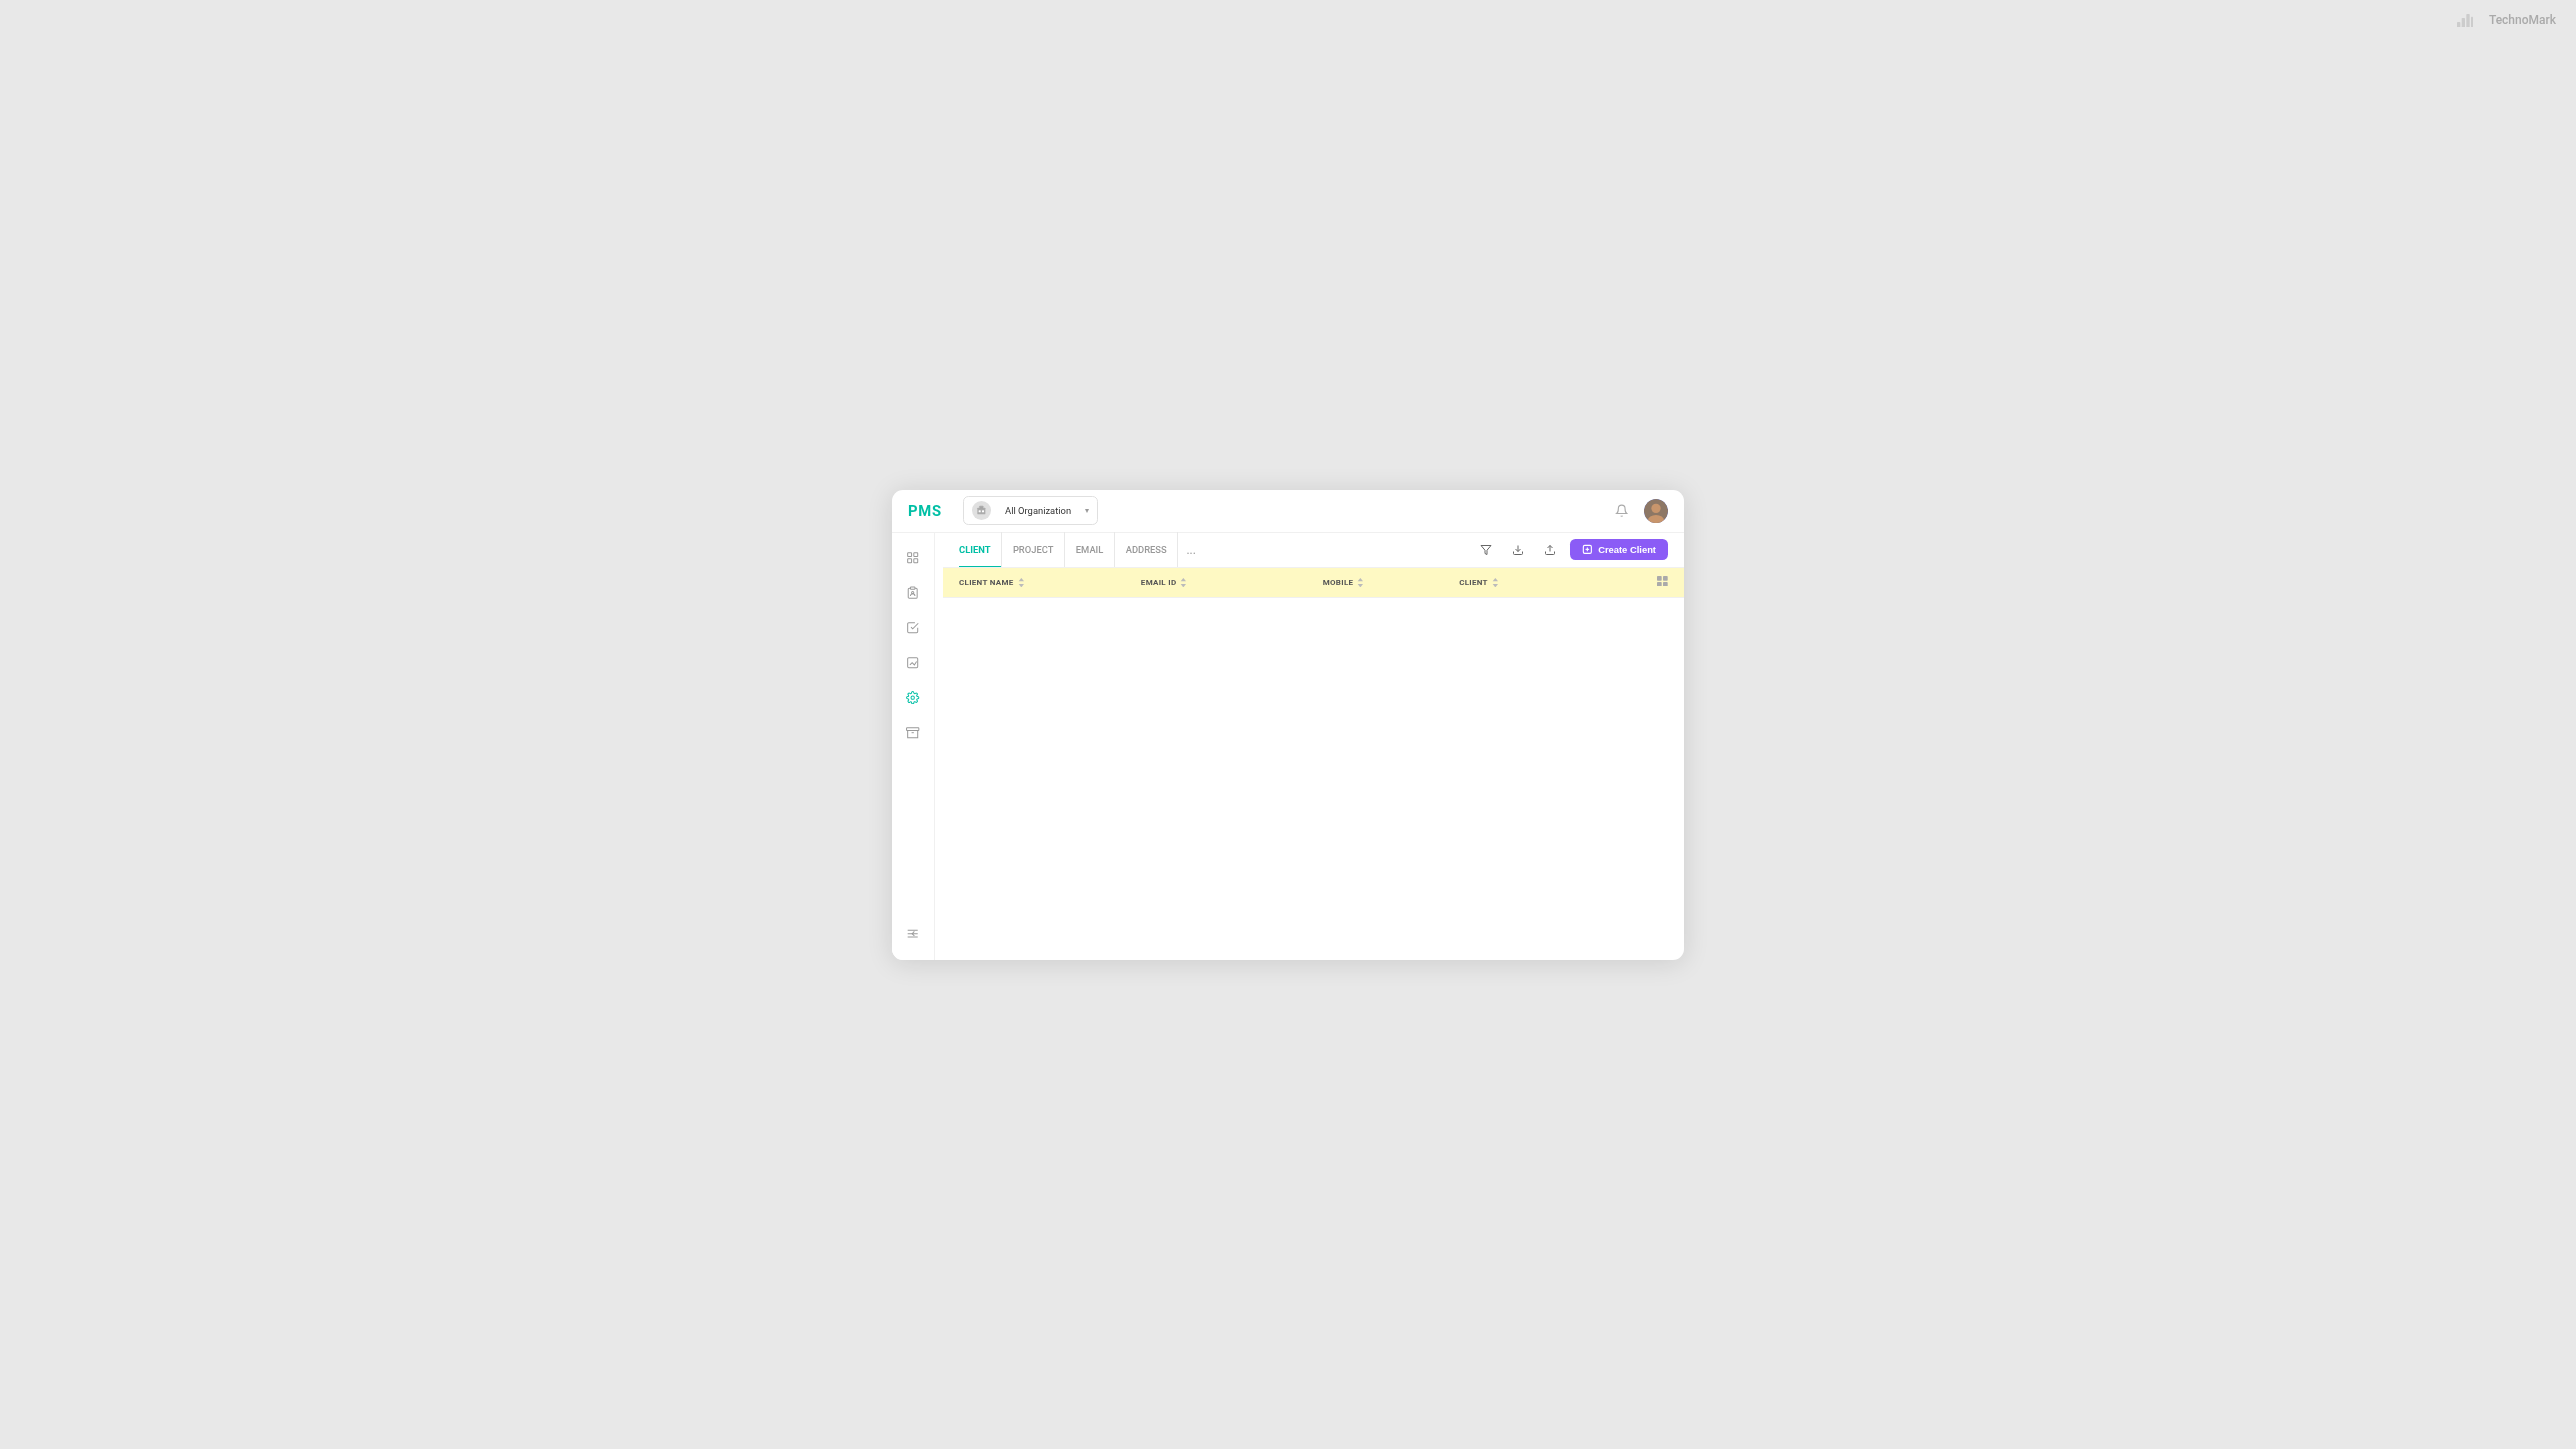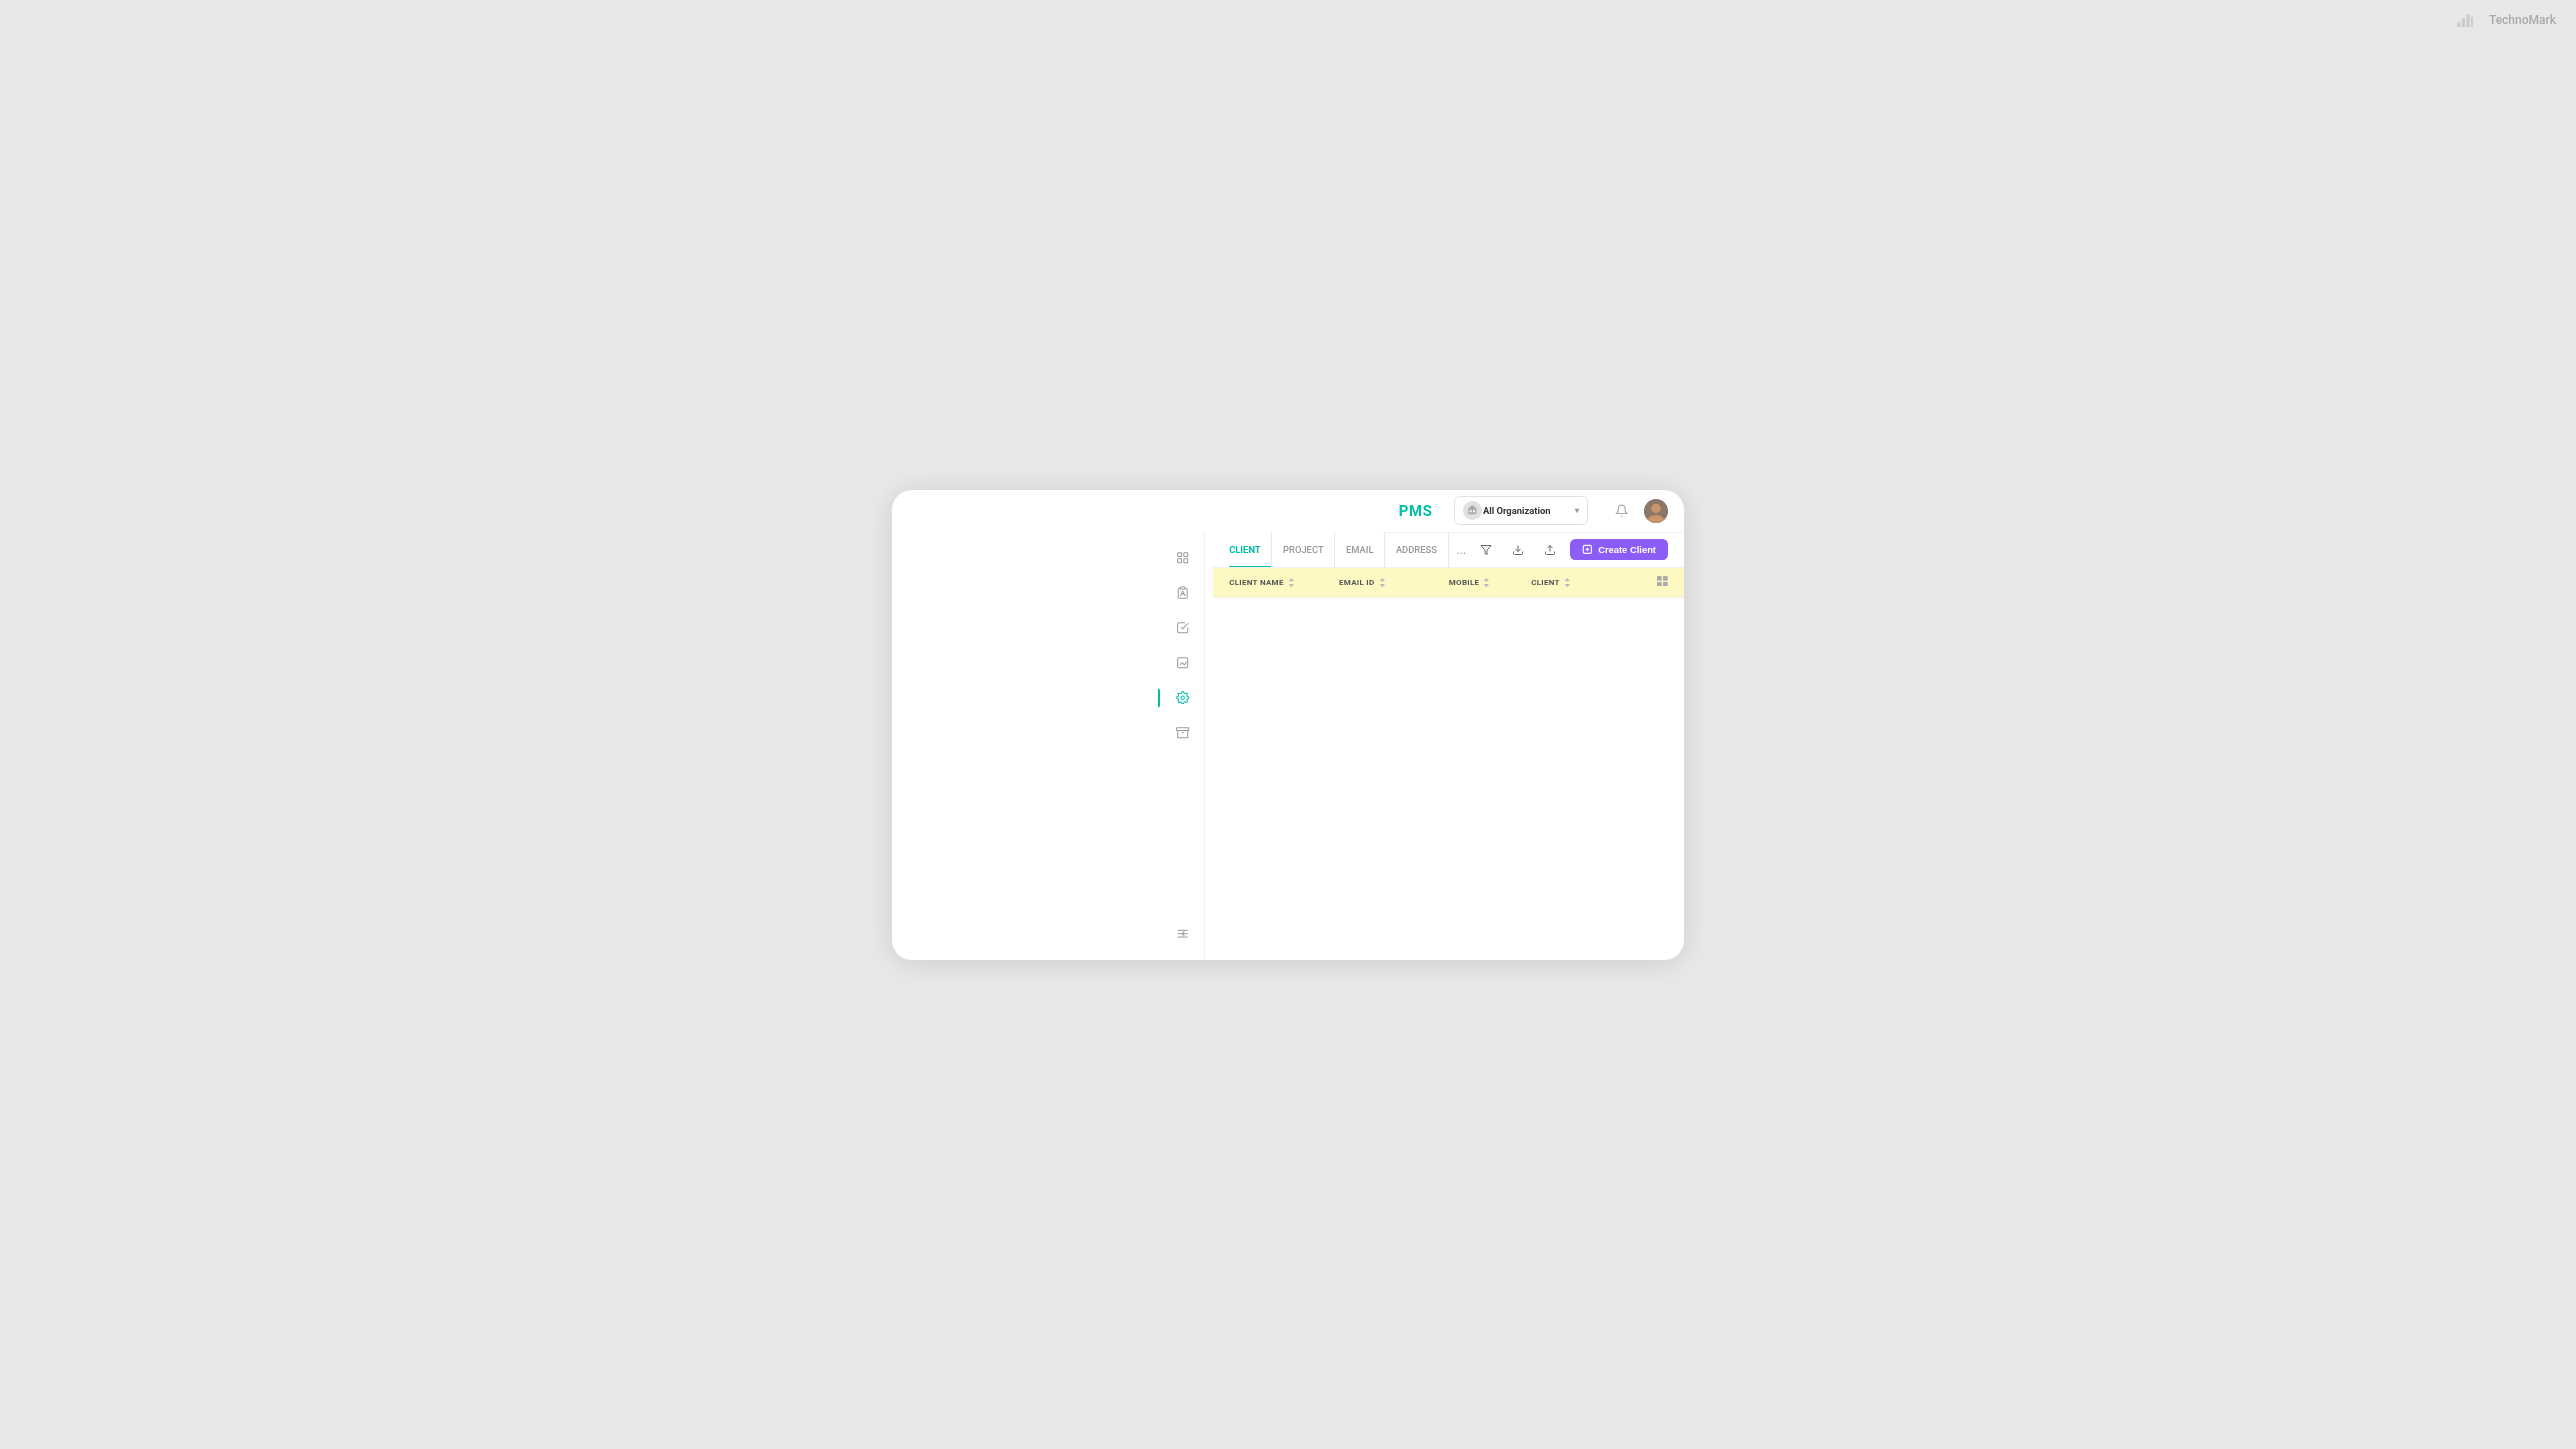--- a/index.html
+++ b/index.html
@@ -25,28 +25,27 @@
       font-weight: 500;
     }
     .watermark-icon {
       display: flex;
       flex-direction: column;
       gap: 1.3px;
     }
 
     .app-container {
       background: white;
-      border-radius: 20px;
+      border-radius: 11px;
       box-shadow: 0 2.7px 27px rgba(0,0,0,0.12);
       width: 792px;
       min-height: 470px;
       display: flex;
       flex-direction: column;
       overflow: hidden;
-      align-items: flex-end;
     }
 
     
     .top-header {
       display: flex;
       align-items: center;
       padding: 0 16px;
       height: 43px;
       border-bottom: 0.7px solid #f0f0f0;
       gap: 10.7px;
@@ -54,27 +53,26 @@
     .app-logo {
       font-size: 14.8px;
       font-weight: 700;
       color: #00bfa5;
       margin-right: 10.7px;
       letter-spacing: 0.7px;
     }
     .org-selector {
       display: flex;
       align-items: center;
-      gap: 1px;
+      gap: 14px;
       padding: 4px 8px;
       border: 0.7px solid #e0e0e0;
       border-radius: 5.4px;
       cursor: pointer;
       min-width: 134px;
-      font-weight: bold;
     }
     .org-avatar {
       width: 19px;
       height: 19px;
       background: #e0e0e0;
       border-radius: 50%;
       display: flex;
       align-items: center;
       justify-content: center;
       font-size: 8px;

